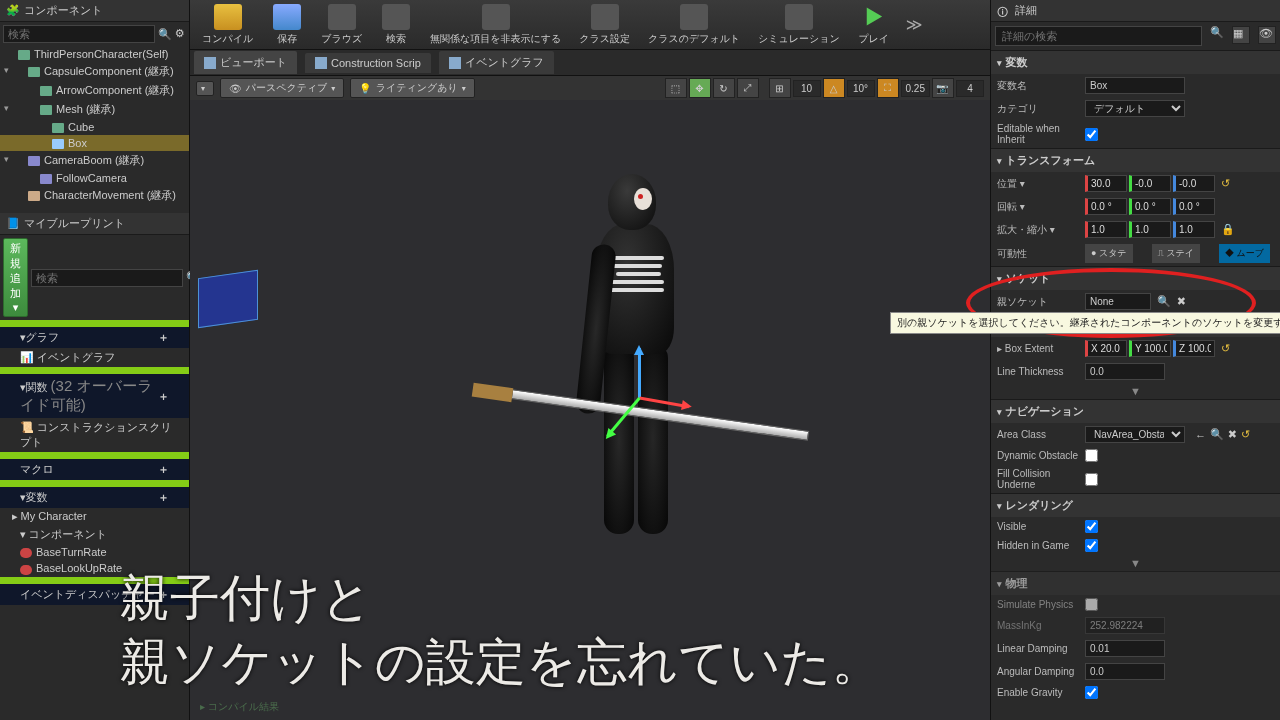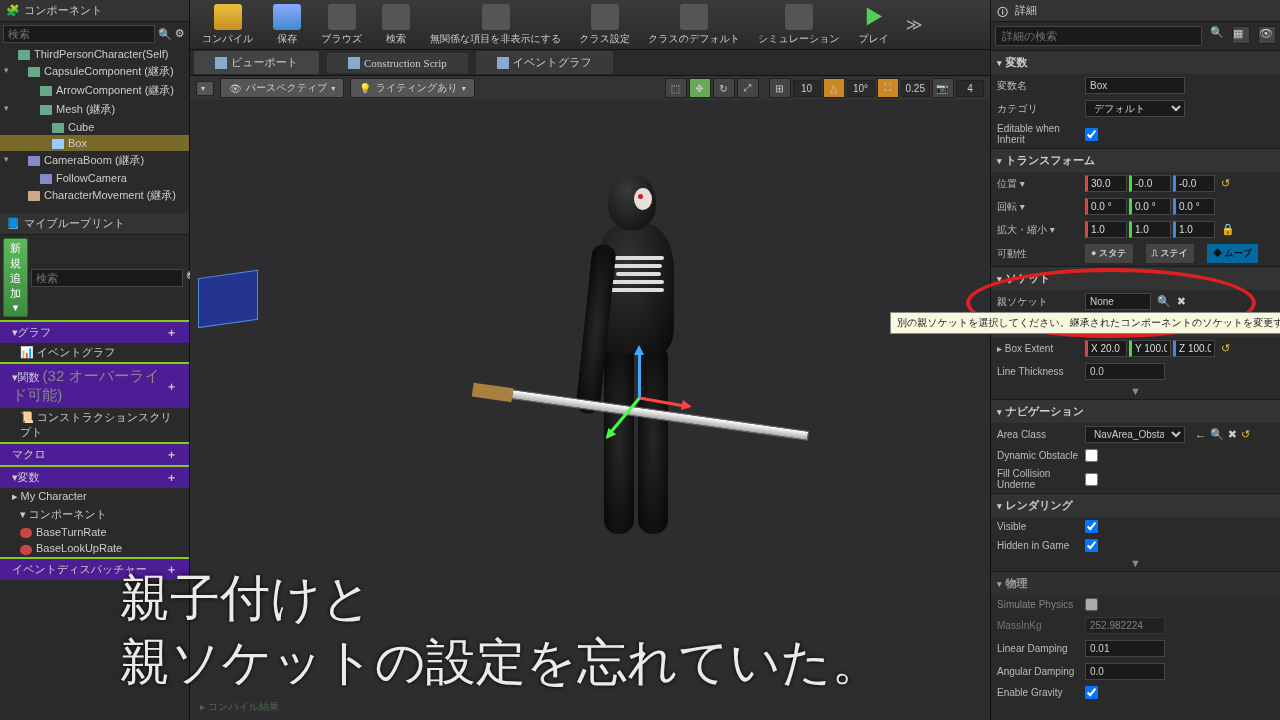--- a/index.html
+++ b/index.html
@@ -20,37 +20,37 @@
 .tree-item.d1 { padding-left:28px; }
 .tree-item.d2 { padding-left:40px; }
 .tree-item.d3 { padding-left:52px; }
 .tree-item.sel { background:#7a6a2a; }
 .tree-item .cicon { width:12px; height:10px; background:#6a8; display:inline-block; margin-right:4px; border-radius:1px; vertical-align:middle; }
 .tree-item .cicon.box { background:#9cf; }
 .tree-item .cicon.cam { background:#88c; }
 .tree-item .cicon.move { background:#ca8; }
 
 .myblueprint { flex:1; overflow:hidden; }
-.bp-sec { background:#4c1d95; padding:3px 12px; display:flex; align-items:center; justify-content:space-between; border-top:2px solid #84cc16; cursor:pointer; }
+.bp-sec { background:#0f172a; padding:3px 20px; display:flex; align-items:center; justify-content:space-between; border-top:7px solid #84cc16; cursor:pointer; }
 .bp-sec .plus { font-weight:bold; }
 .bp-row { padding:2px 6px 2px 20px; cursor:pointer; }
 .bp-row .vicon { width:12px; height:10px; background:#c44; display:inline-block; border-radius:5px; margin-right:4px; vertical-align:middle; }
 
 
 .center-col { flex:1; display:flex; flex-direction:column; background:#1c1c1c; min-width:0; }
 .toolbar { height:50px; background:linear-gradient(#3a3a3a,#2a2a2a); display:flex; align-items:center; padding:0 4px; gap:2px; border-bottom:1px solid #111; }
 .tool-btn { display:flex; flex-direction:column; align-items:center; padding:2px 8px; cursor:pointer; font-size:10px; color:#ccc; min-width:48px; }
 .tool-btn .ticon { width:28px; height:26px; background:#555; border-radius:3px; margin-bottom:2px; }
 .tool-btn.compile .ticon { background:linear-gradient(#e8c040,#c89020); }
 .tool-btn.save .ticon { background:linear-gradient(#8af,#48c); }
 .tool-btn.play .ticon { background:#5c5; clip-path:polygon(25% 15%,80% 50%,25% 85%); }
 .tool-arrow { font-size:16px; padding:0 6px; color:#aaa; }
 
 .tabs-row { height:26px; background:#2a2a2a; display:flex; align-items:center; border-bottom:1px solid #111; padding:0 4px; gap:8px; }
-.tab { padding:4px 21px; background:#3a3a3a; font-size:11px; cursor:pointer; border-radius:2px 2px 0 0; display:flex; gap:4px; align-items:center;font-family:Liberation Serif, serif; }
+.tab { padding:4px 10px; background:#3a3a3a; font-size:11px; cursor:pointer; border-radius:2px 2px 0 0; display:flex; gap:4px; align-items:center; }
 .tab.active { background:#444; }
 .tab .ticon2 { width:12px;height:12px;background:#8ac;display:inline-block; }
 
 .vp-bar { height:24px; background:#333; display:flex; align-items:center; padding:0 6px; gap:6px; }
 .vp-dd { background:#555; border:1px solid #222; padding:2px 8px; font-size:10px; cursor:pointer; border-radius:2px; display:flex; gap:4px; align-items:center; }
 .vp-dd::after { content:"▾"; font-size:8px; }
 .vp-iconrow { margin-left:auto; display:flex; gap:2px; align-items:center; }
 .vp-ibtn { width:22px; height:20px; background:#444; border:1px solid #222; cursor:pointer; display:inline-flex; align-items:center; justify-content:center; font-size:10px; }
 .vp-val { background:#2a2a2a; border:1px solid #222; padding:2px 4px; font-size:10px; min-width:28px; text-align:center; }
 
@@ -87,21 +87,21 @@
 .cat-hdr { background:#333; padding:4px 6px; font-weight:bold; border-top:1px solid #1a1a1a; display:flex; align-items:center; gap:4px; }
 .cat-hdr::before { content:"▾"; font-size:9px; }
 .prop-row { display:flex; align-items:center; padding:3px 6px; gap:6px; }
 .prop-label { width:82px; color:#bbb; font-size:10px; }
 .prop-val input[type=text] { background:#1a1a1a; border:1px solid #444; color:#ccc; padding:2px 4px; width:100px; font-size:10px; }
 .prop-val select { background:#1a1a1a; border:1px solid #444; color:#ccc; padding:1px 4px; width:100px; font-size:10px; }
 .vec3 { display:flex; gap:2px; }
 .vec3 input { width:42px; background:#1a1a1a; border:1px solid #444; color:#ddd; padding:2px 3px; font-size:10px; }
 .vx{ border-left:3px solid #d44 !important;} .vy{border-left:3px solid #4d4 !important;} .vz{border-left:3px solid #48d !important;}
 .chk { width:13px; height:13px; }
-.mobility { display:flex; gap:13px;font-weight:bold; }
+.mobility { display:flex; gap:19px; }
 .mob-btn { padding:3px 6px; background:#444; font-size:9px; cursor:pointer; }
 .mob-btn.active { background:#0369a1; color:#111; }
 .expand-arrow{ text-align:center; color:#888; padding:2px; cursor:pointer;}
 .reset-arrow{ color:#e8c040; font-size:11px; cursor:pointer; }
 .nav-icons{ display:flex; gap:4px; margin-left:4px;}
 .nav-icons span{ cursor:pointer; font-size:11px;}
 
 
 .red-ellipse { position:absolute; border:4px solid #e02020; border-radius:50%; pointer-events:none; }
 .tooltip-box { position:absolute; background:#f8f8e0; color:#222; border:1px solid #888; padding:3px 6px; font-size:10px; white-space:nowrap; z-index:50; }

